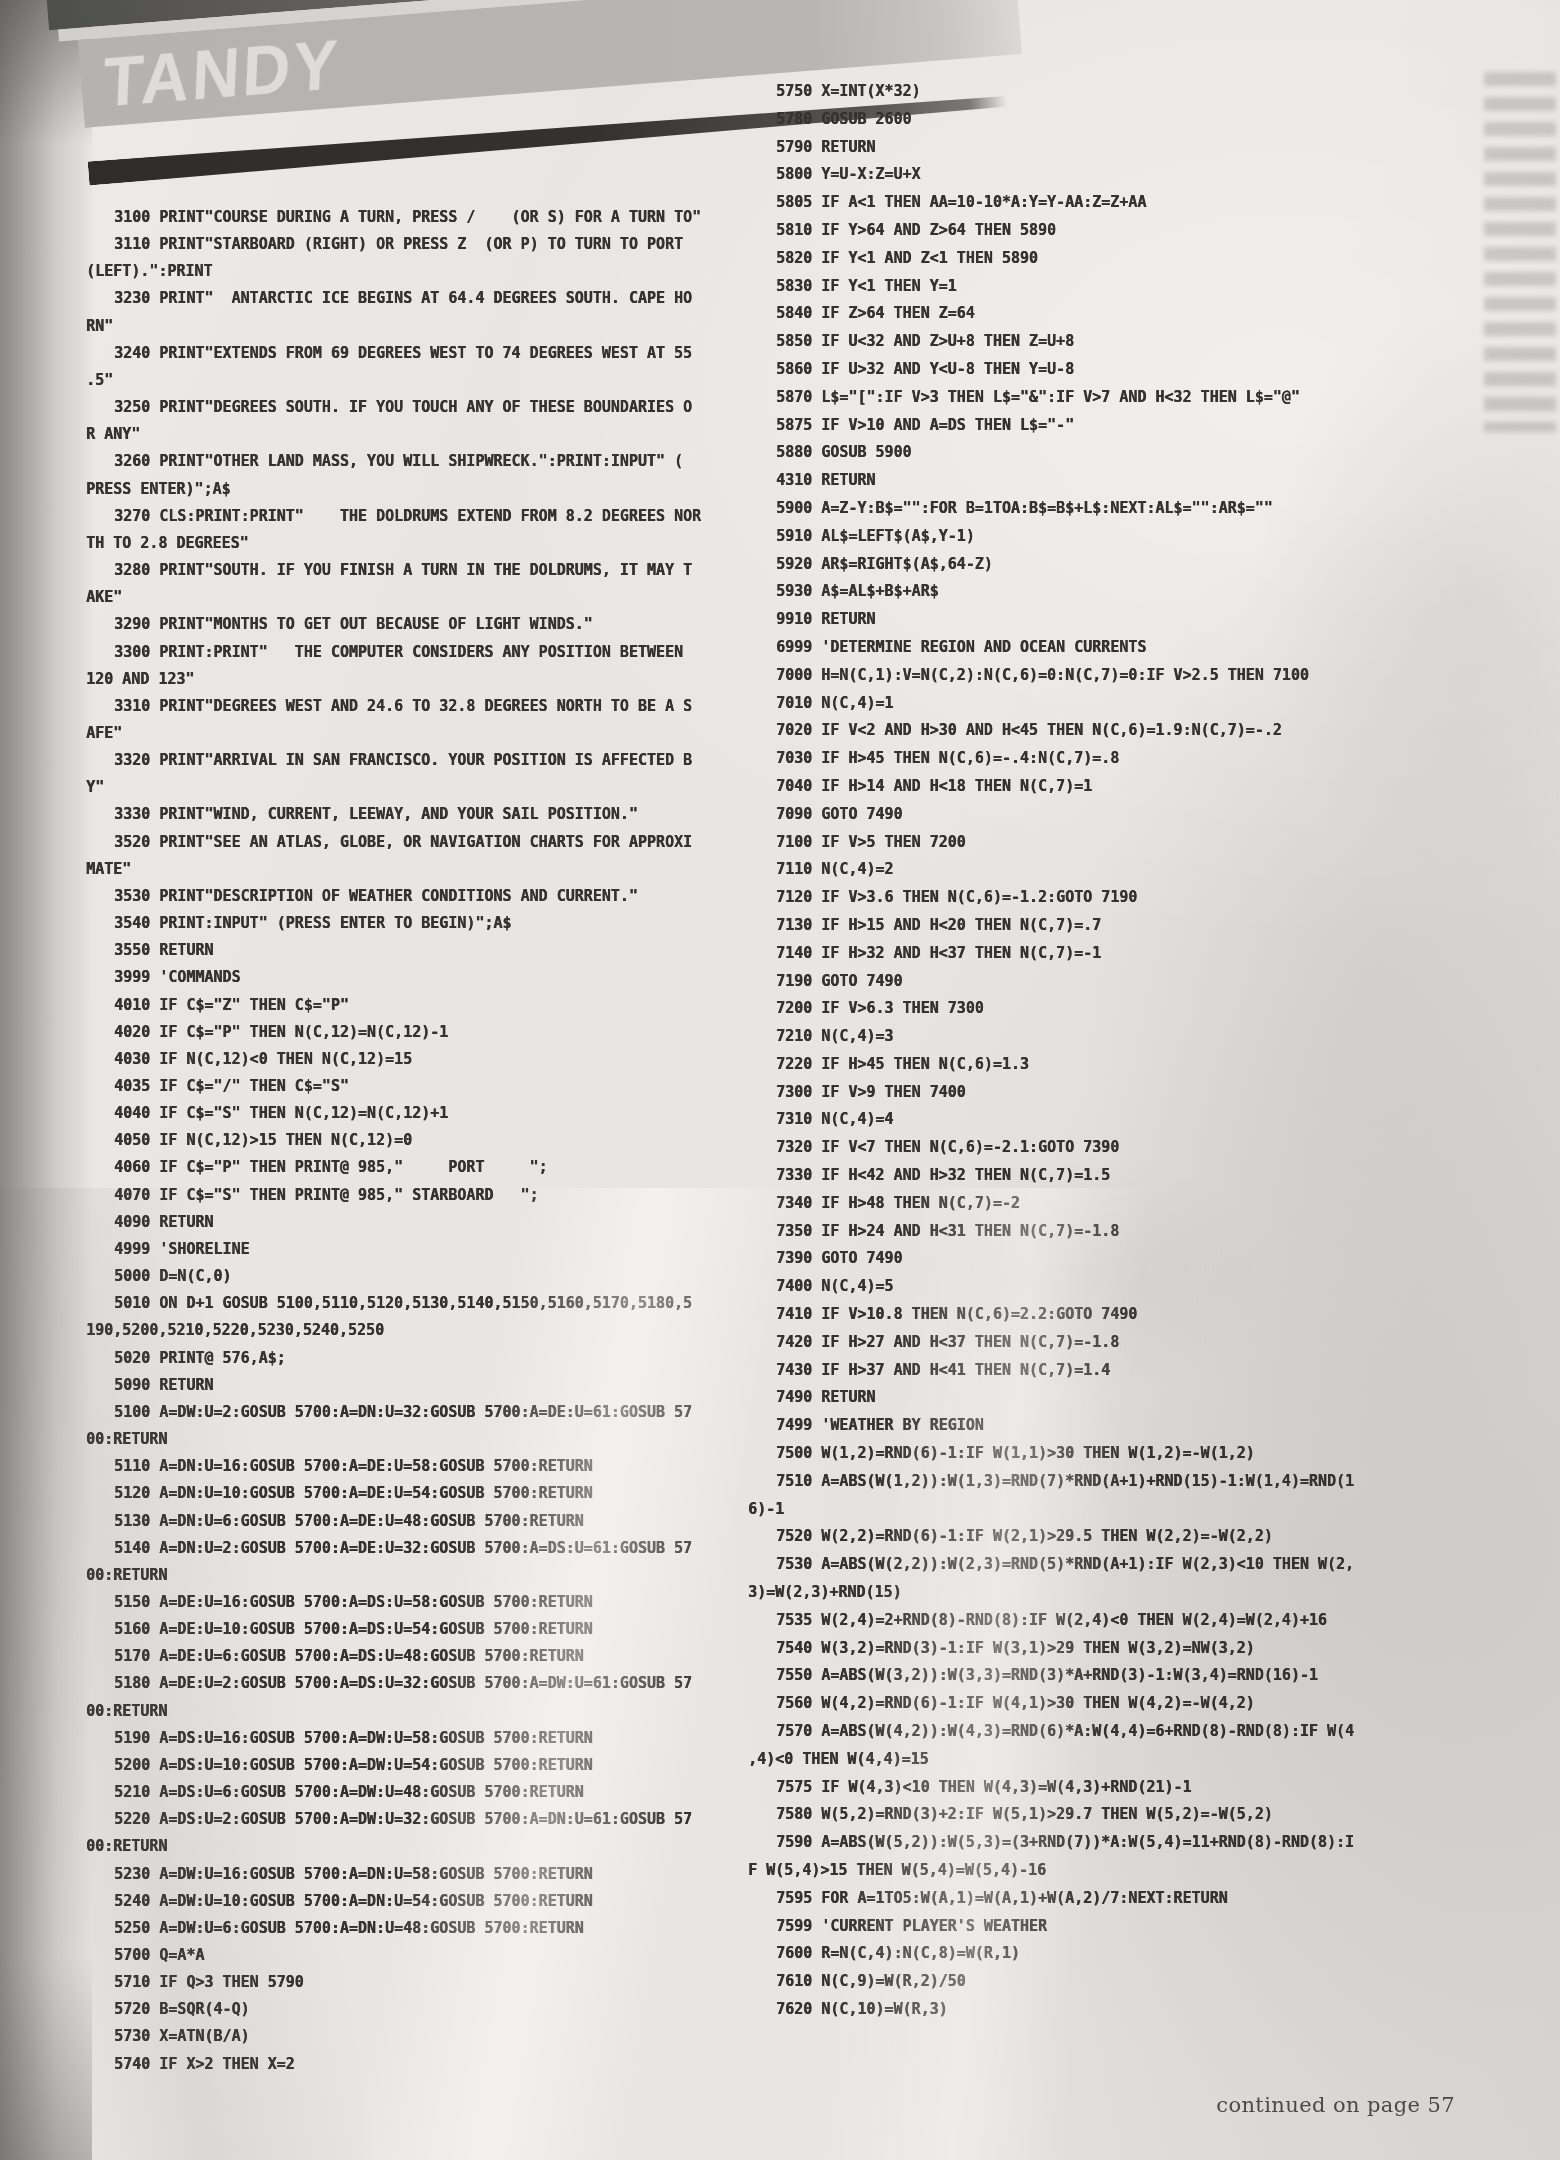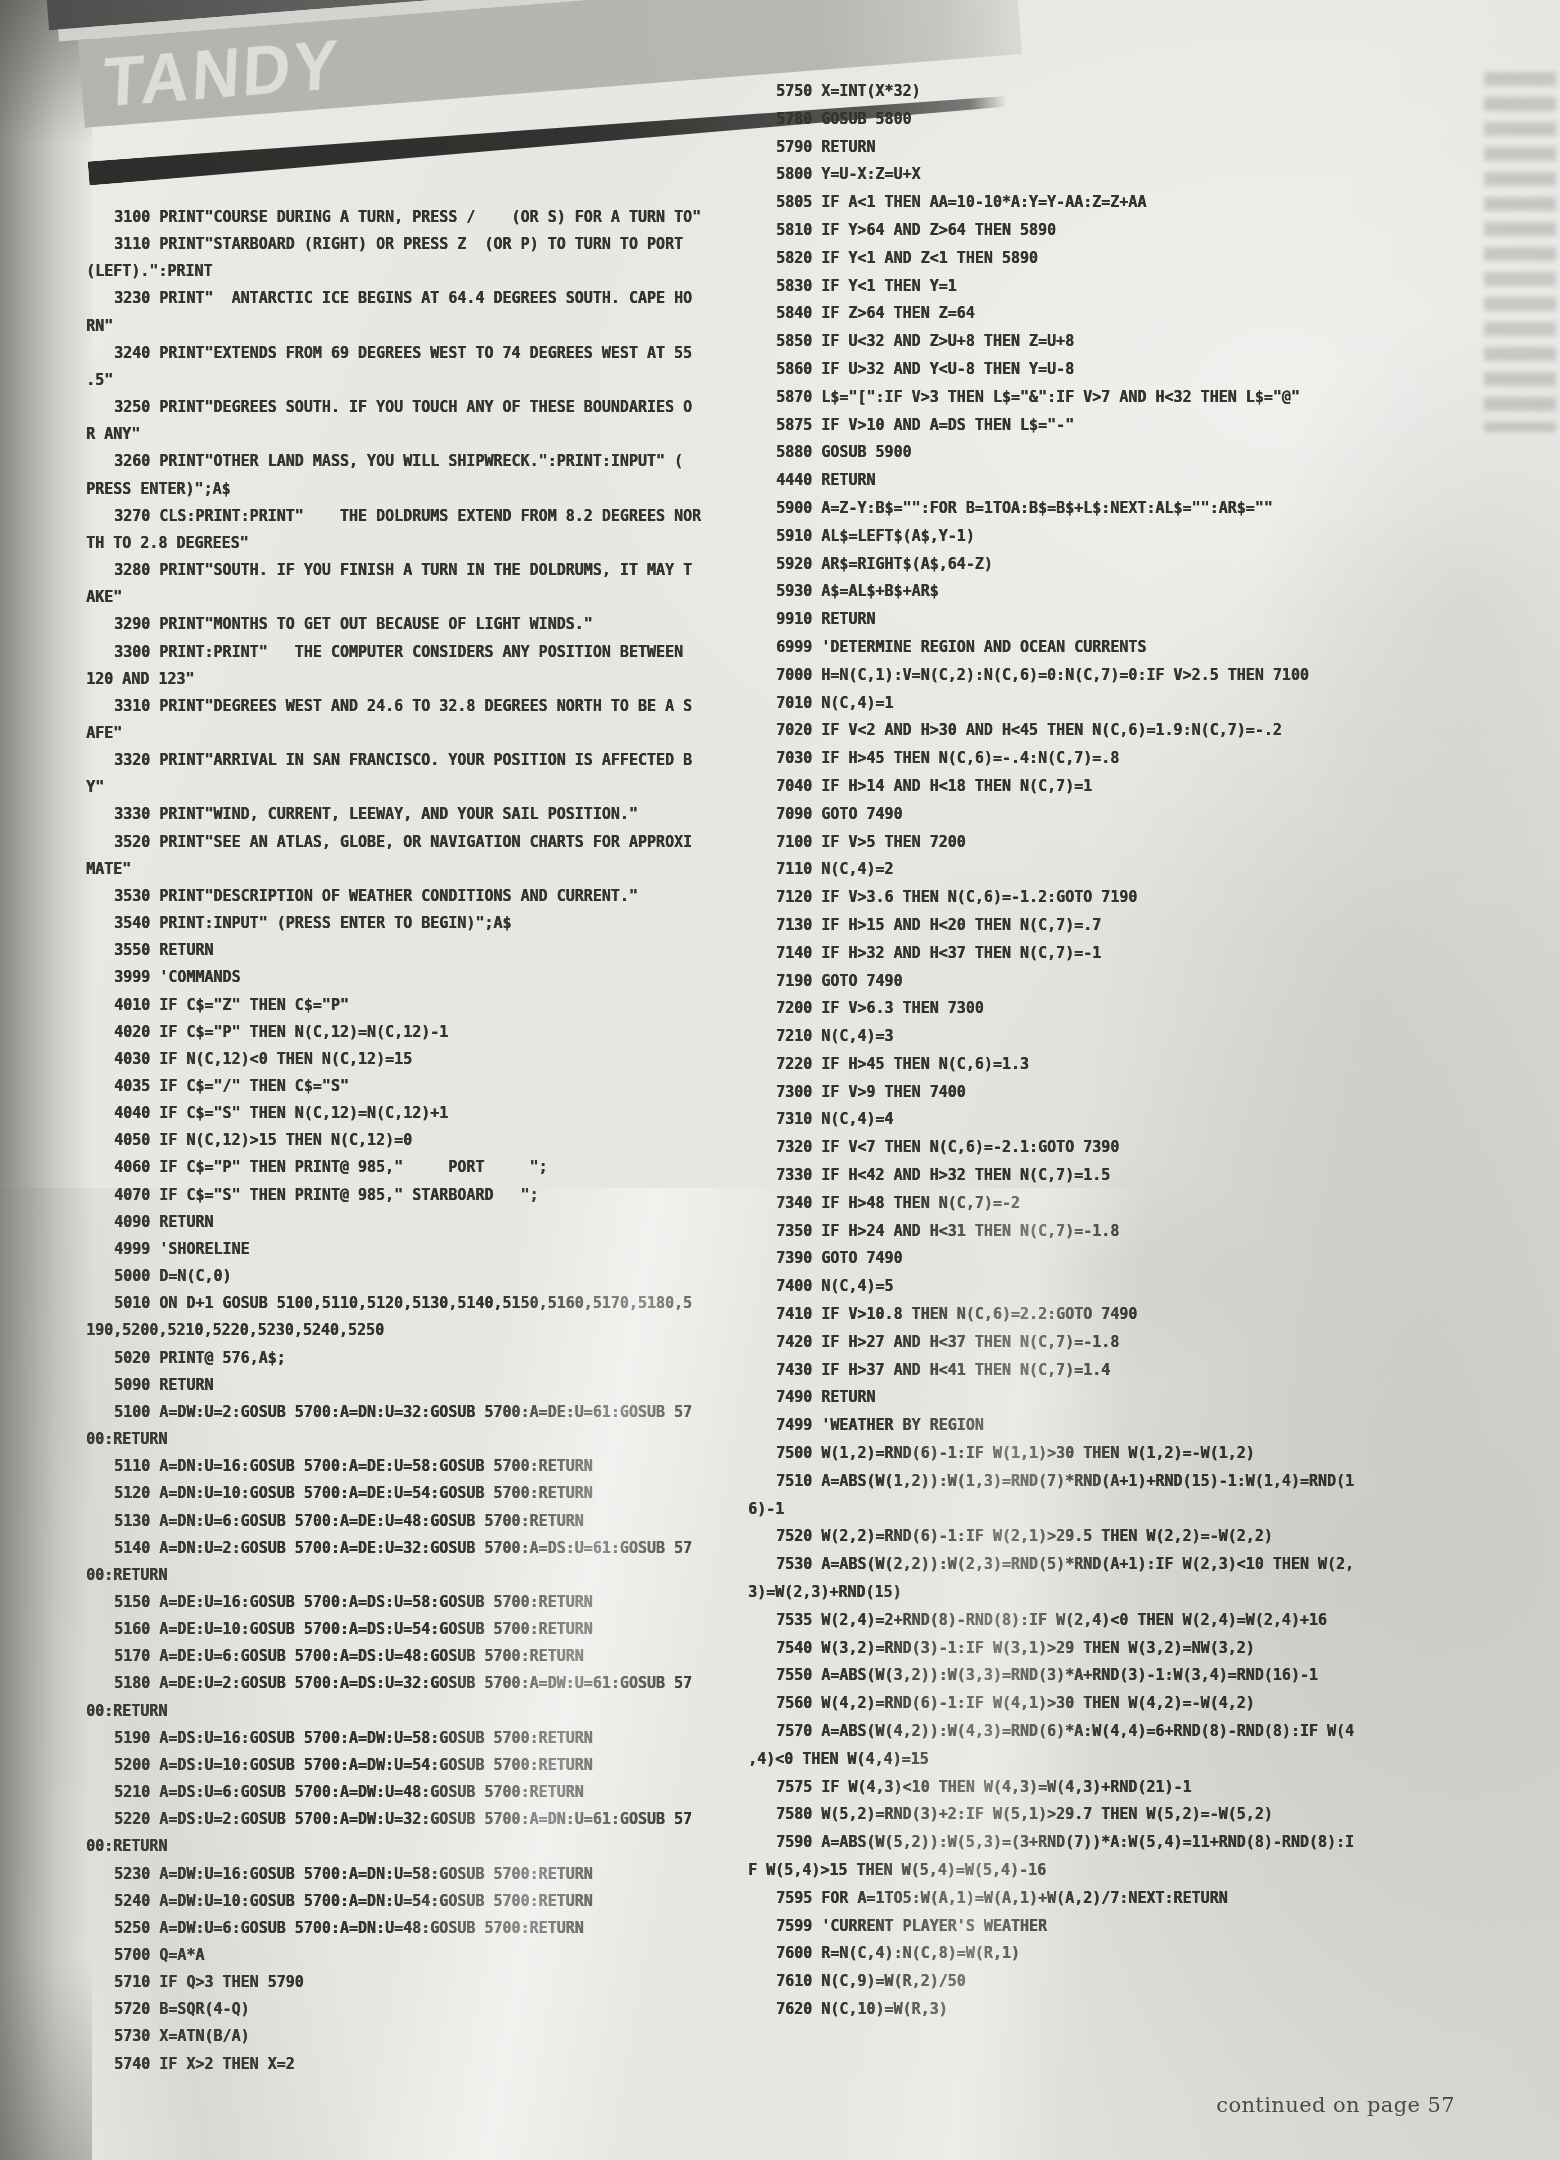--- a/index.html
+++ b/index.html
@@ -181,34 +181,34 @@
       <div class="code-line">5240 A=DW:U=10:GOSUB 5700:A=DN:U=54:GOSUB 5700:RETURN</div>
       <div class="code-line">5250 A=DW:U=6:GOSUB 5700:A=DN:U=48:GOSUB 5700:RETURN</div>
       <div class="code-line">5700 Q=A*A</div>
       <div class="code-line">5710 IF Q&gt;3 THEN 5790</div>
       <div class="code-line">5720 B=SQR(4-Q)</div>
       <div class="code-line">5730 X=ATN(B/A)</div>
       <div class="code-line">5740 IF X&gt;2 THEN X=2</div>
     </div>
   <div id="right-col" class="col right">
       <div class="code-line">5750 X=INT(X*32)</div>
-      <div class="code-line">5780 GOSUB 5800</div>
+      <div class="code-line">5780 GOSUB 2600</div>
       <div class="code-line">5790 RETURN</div>
       <div class="code-line">5800 Y=U-X:Z=U+X</div>
       <div class="code-line">5805 IF A&lt;1 THEN AA=10-10*A:Y=Y-AA:Z=Z+AA</div>
       <div class="code-line">5810 IF Y&gt;64 AND Z&gt;64 THEN 5890</div>
       <div class="code-line">5820 IF Y&lt;1 AND Z&lt;1 THEN 5890</div>
       <div class="code-line">5830 IF Y&lt;1 THEN Y=1</div>
       <div class="code-line">5840 IF Z&gt;64 THEN Z=64</div>
       <div class="code-line">5850 IF U&lt;32 AND Z&gt;U+8 THEN Z=U+8</div>
       <div class="code-line">5860 IF U&gt;32 AND Y&lt;U-8 THEN Y=U-8</div>
       <div class="code-line">5870 L$="[":IF V&gt;3 THEN L$="&amp;":IF V&gt;7 AND H&lt;32 THEN L$="@"</div>
       <div class="code-line">5875 IF V&gt;10 AND A=DS THEN L$="-"</div>
       <div class="code-line">5880 GOSUB 5900</div>
-      <div class="code-line">4440 RETURN</div>
+      <div class="code-line">4310 RETURN</div>
       <div class="code-line">5900 A=Z-Y:B$="":FOR B=1TOA:B$=B$+L$:NEXT:AL$="":AR$=""</div>
       <div class="code-line">5910 AL$=LEFT$(A$,Y-1)</div>
       <div class="code-line">5920 AR$=RIGHT$(A$,64-Z)</div>
       <div class="code-line">5930 A$=AL$+B$+AR$</div>
       <div class="code-line">9910 RETURN</div>
       <div class="code-line">6999 'DETERMINE REGION AND OCEAN CURRENTS</div>
       <div class="code-line">7000 H=N(C,1):V=N(C,2):N(C,6)=0:N(C,7)=0:IF V&gt;2.5 THEN 7100</div>
       <div class="code-line">7010 N(C,4)=1</div>
       <div class="code-line">7020 IF V&lt;2 AND H&gt;30 AND H&lt;45 THEN N(C,6)=1.9:N(C,7)=-.2</div>
       <div class="code-line">7030 IF H&gt;45 THEN N(C,6)=-.4:N(C,7)=.8</div>

